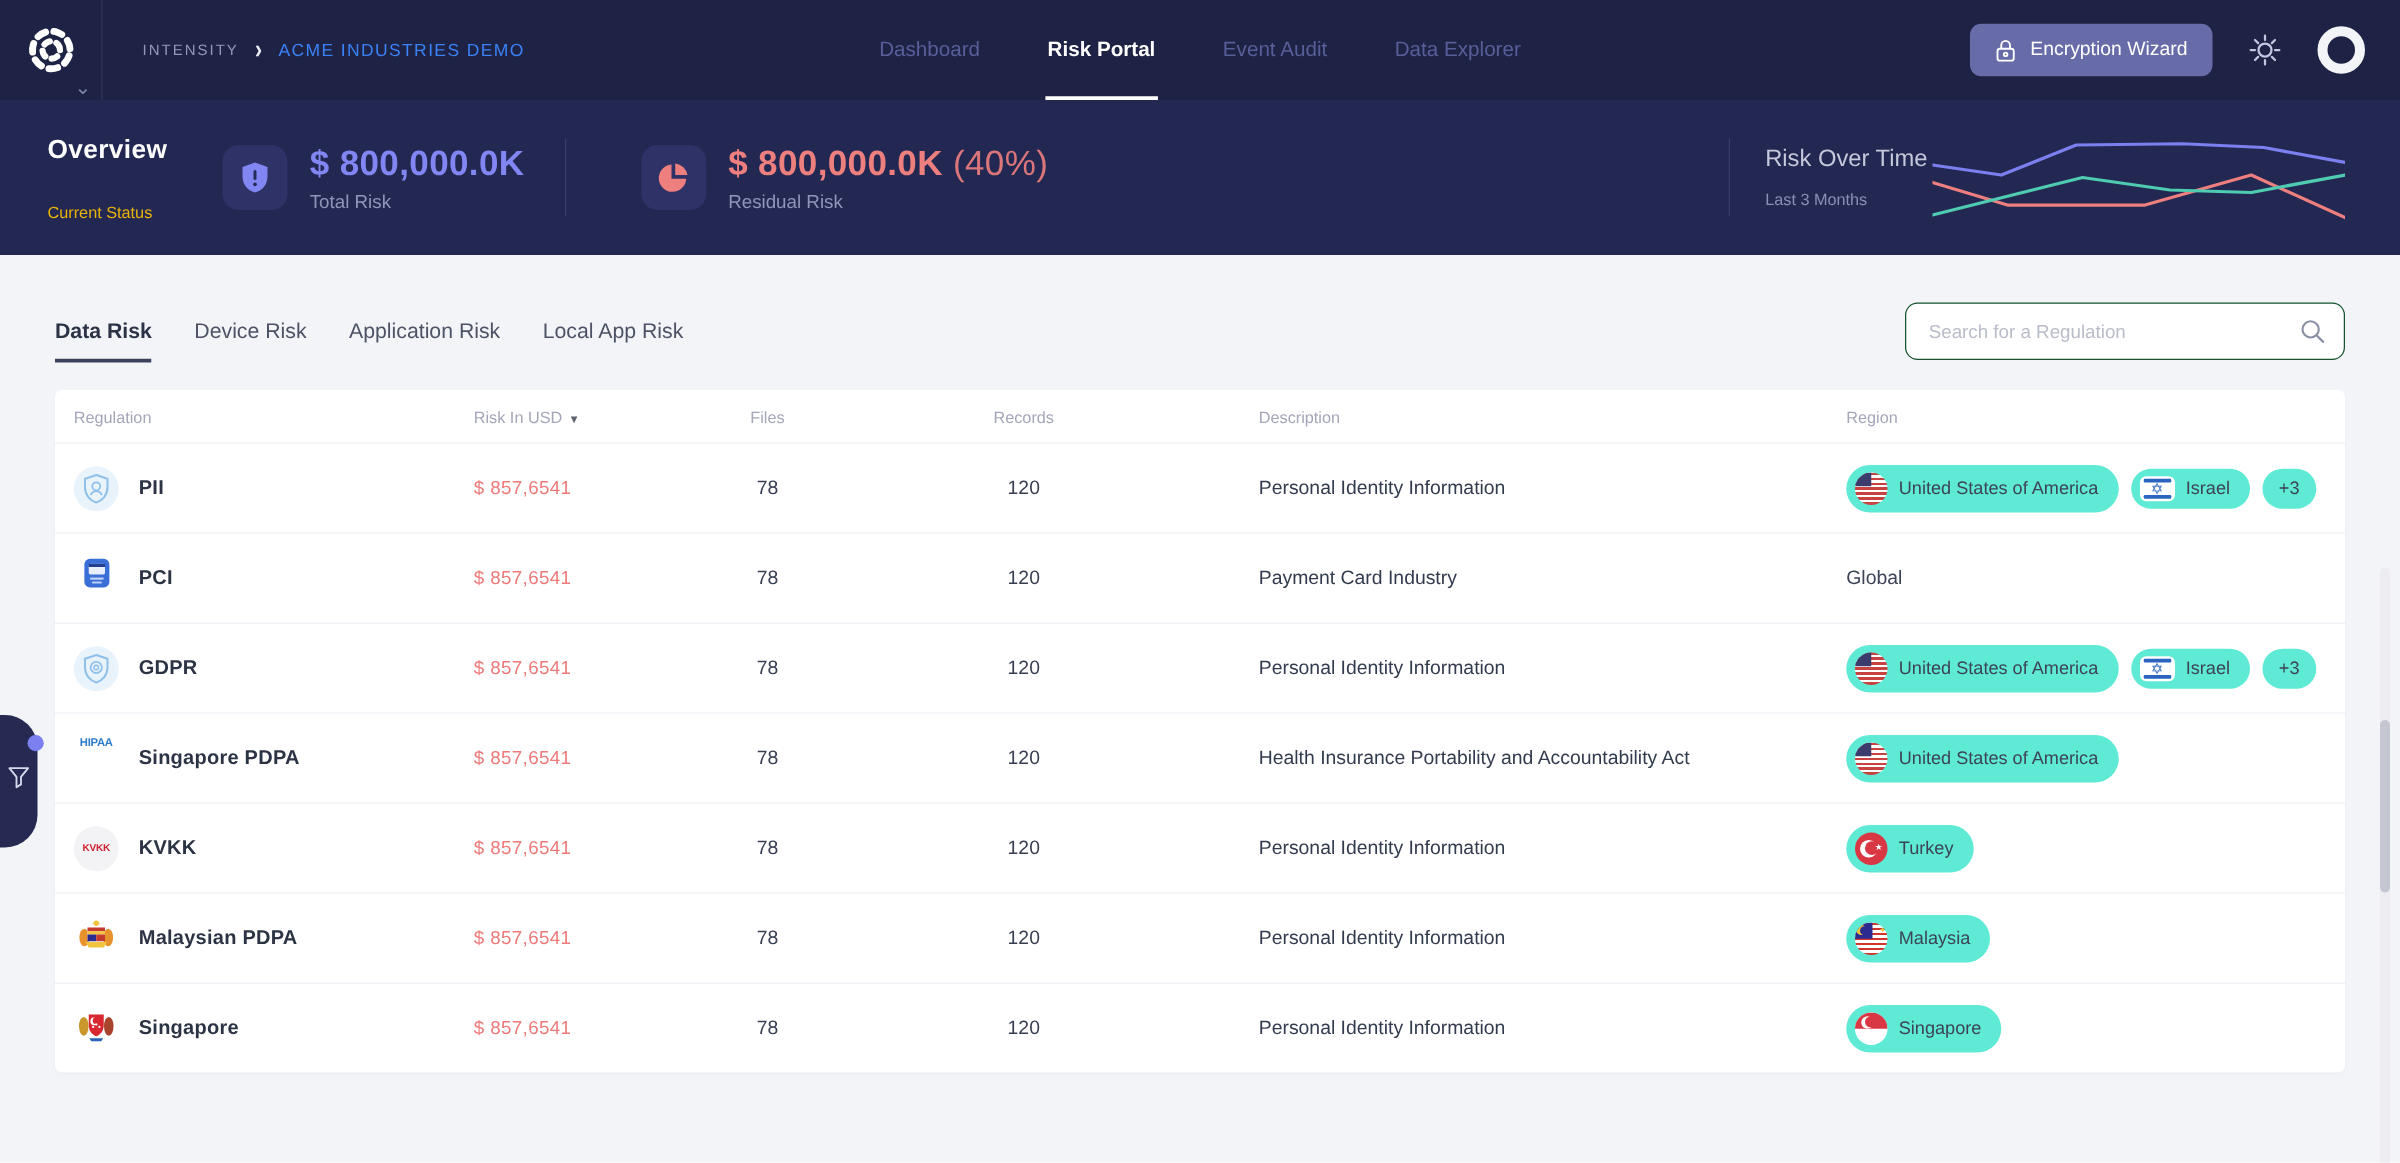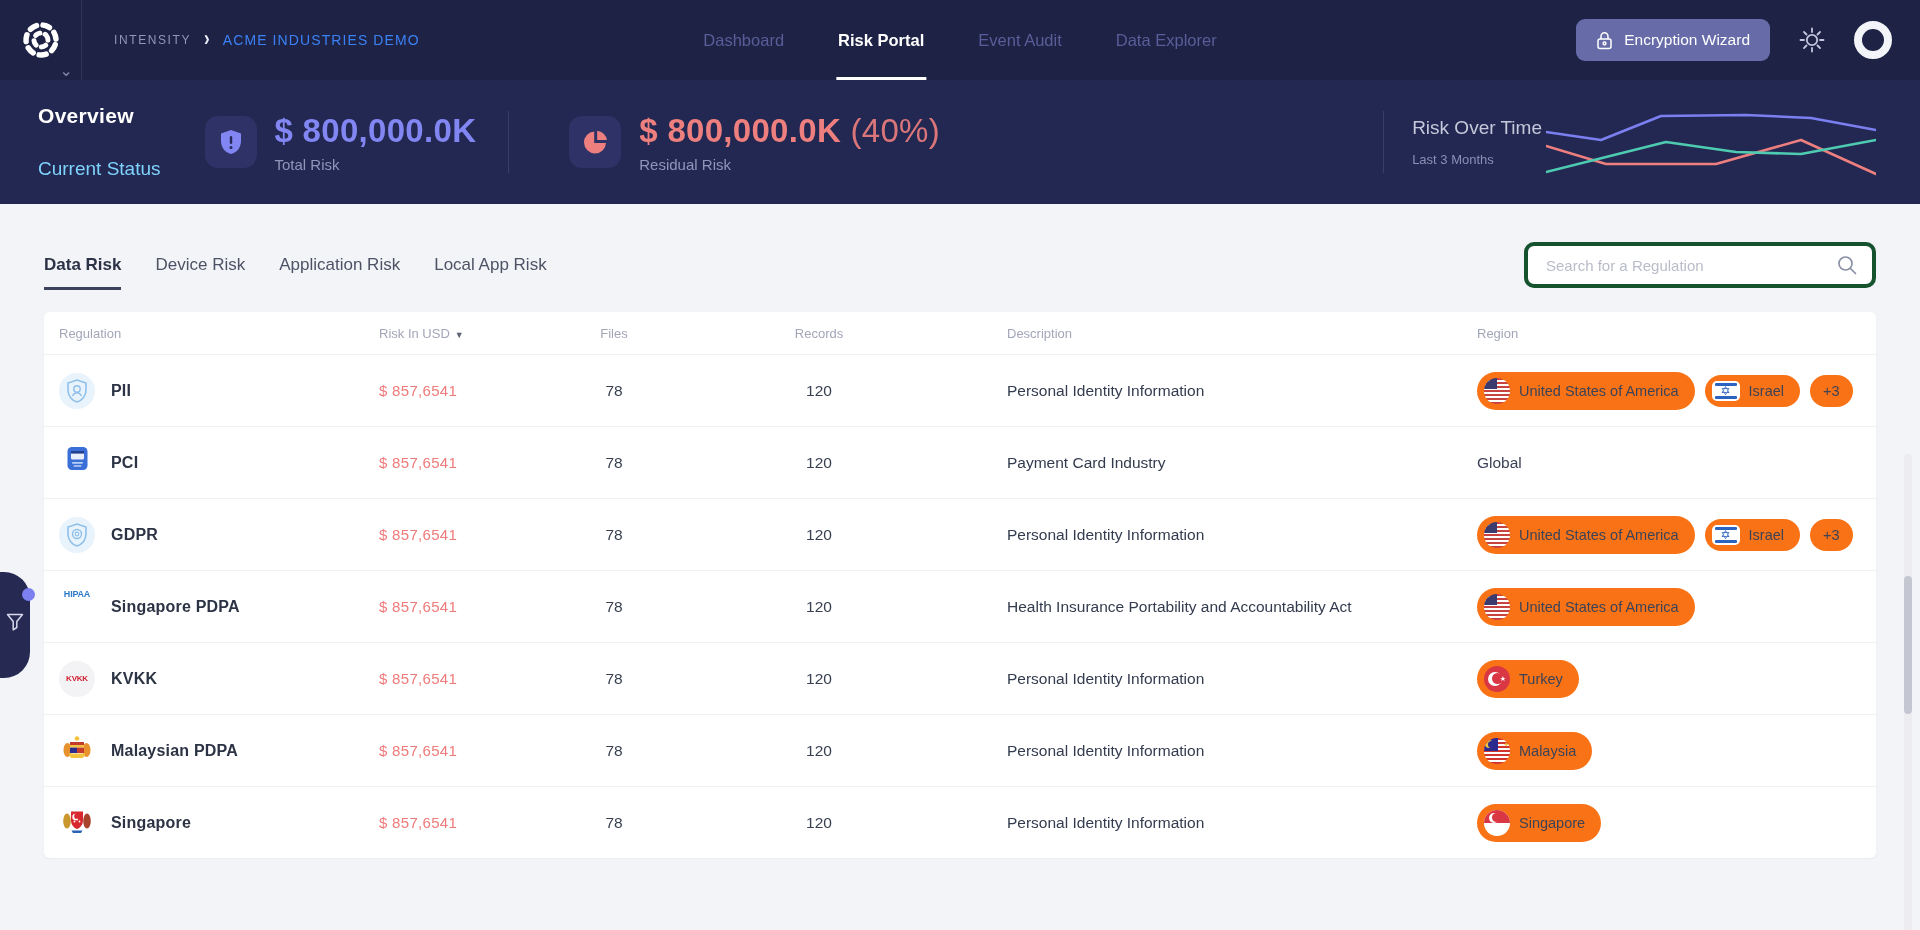--- a/index.html
+++ b/index.html
@@ -18,42 +18,42 @@
   .nav-item{display:flex;align-items:center;height:100%;color:#585e99;font-size:16.5px;position:relative;cursor:pointer}
   .nav-item.active{color:#fff;font-weight:700}
   .nav-item.active::after{content:'';position:absolute;left:-2px;right:-2px;bottom:0;height:3px;background:#fff}
   .top-actions{margin-left:auto;display:flex;align-items:center;gap:27px;padding-right:28px}
   .btn-encrypt{display:flex;align-items:center;gap:11px;background:#676ca9;color:#fff;border:none;border-radius:9px;height:42px;padding:0 20px;font-size:15.5px;font-family:inherit;cursor:pointer}
   .avatar{width:38px;height:38px;border-radius:50%;border:8px solid #f3f4f8;background:transparent;cursor:pointer}
 
   
   .statsband{height:124px;background:#232852;display:flex;align-items:center;padding:0 44px 0 38px;position:relative}
   .ov-title{color:#fff;font-size:21px;font-weight:700;letter-spacing:.3px}
-  .ov-sub{color:#7dd3fc;font-size:19px;margin-top:30px}
+  .ov-sub{color:#eab308;font-size:13px;margin-top:30px}
   .stats{display:flex;align-items:center;margin-left:44px}
   .stat{display:flex;align-items:center;gap:18px}
   .tile{width:52px;height:52px;border-radius:13px;background:#2e3266;display:flex;align-items:center;justify-content:center;flex:none}
-  .stat-val{font-size:33px;font-weight:700;letter-spacing:.3px;white-space:nowrap}
+  .stat-val{font-size:28px;font-weight:700;letter-spacing:.3px;white-space:nowrap}
   .stat-val .sfx{font-weight:400;opacity:.9}
   .stat-lbl{color:#9096ba;font-size:15px;margin-top:6px}
   .vdiv{width:1px;height:62px;background:#383d6b;margin:0 32px}
   .vdiv.right{margin-left:auto;margin-right:28px}
   .rot{margin-right:4px}
   .rot-title{color:#c5c8da;font-size:19px}
   .rot-sub{color:#8a8fb4;font-size:13px;margin-top:13px}
   .spark{flex:none}
 
   
   .content{position:relative;height:726px}
   .tabs-row{display:flex;align-items:center;padding:0 44px;margin-top:38px;height:46px}
   .tabs{display:flex;gap:34px;align-items:center}
   .tab{font-size:17px;color:#4d5365;position:relative;cursor:pointer;white-space:nowrap}
   .tab.active{color:#2d3347;font-weight:700}
   .tab.active::after{content:'';position:absolute;left:0;right:0;bottom:-15px;height:3px;background:#3d425c}
-  .searchbox{margin-left:auto;width:352px;height:46px;background:#fff;border:4px solid #14532d;border-radius:10px;display:flex;align-items:center;padding:0 14px 0 18px}
+  .searchbox{margin-left:auto;width:352px;height:46px;background:#fff;border:1px solid #14532d;border-radius:10px;display:flex;align-items:center;padding:0 14px 0 18px}
   .searchbox input{flex:1;border:none;outline:none;font-size:15px;color:#3a4050;font-family:inherit;background:transparent}
   .searchbox input::placeholder{color:#b9bcc9}
 
   .card{margin:24px 44px 0;background:#fff;border-radius:6px;box-shadow:0 1px 2px rgba(40,45,80,.04)}
   .trow,.thead{display:grid;grid-template-columns:320px 185px 130px 280px 470px 1fr;align-items:center}
   .thead{height:42px}
   .th{font-size:13px;color:#a3a6b8}
   .th .sort{font-size:9px;color:#5e6372;margin-left:5px}
   .trow{height:72px;border-top:1px solid #eef0f5;cursor:pointer}
   .c-reg{display:flex;align-items:center;gap:16px;padding-left:15px}
@@ -63,21 +63,21 @@
   .reg-icon{width:36px;height:36px;display:flex;align-items:flex-start;justify-content:center;flex:none}
   .ric-circle{width:36px;height:36px;border-radius:50%;display:flex;align-items:center;justify-content:center}
   .bg-blue{background:#e9f3fc}.bg-grey{background:#f3f3f6}
   .hipaa{color:#2e7cc9;font-weight:700;font-size:9px;letter-spacing:-.2px}
   .kvkk{color:#cf1f2e;font-weight:700;font-size:8px;letter-spacing:-.2px}
   .reg-name{font-size:16px;font-weight:700;color:#2c3344;letter-spacing:.2px}
   .risk-val{color:#ee7a7a;font-size:15px;letter-spacing:.3px}
   .num{font-size:15.5px;color:#383f52}
   .desc{font-size:15.5px;color:#333b4e}
   .chips{display:flex;align-items:center;gap:10px;flex-wrap:nowrap}
-  .chip{display:flex;align-items:center;gap:9px;background:#f97316;border-radius:19px;padding:6px 16px 6px 7px;font-size:14.5px;color:#3c4357;white-space:nowrap}
+  .chip{display:flex;align-items:center;gap:9px;background:#5eead4;border-radius:19px;padding:6px 16px 6px 7px;font-size:14.5px;color:#3c4357;white-space:nowrap}
   .chip-more{padding:8px 13px;cursor:pointer}
   .region-global{font-size:15.5px;color:#3c4357}
 
   
   .flag{width:26px;height:26px;border-radius:50%;overflow:hidden;position:relative;flex:none;display:block}
   .f-us{background:repeating-linear-gradient(#c8433f 0 2px,#fff 2px 4px)}
   .f-us .canton{position:absolute;left:0;top:0;width:13px;height:11px;background:#3c3b6e}
   .f-il{width:28px;height:20px;border-radius:5px;background:#fff;overflow:visible}
   .f-il::before,.f-il::after{content:'';position:absolute;left:3px;right:3px;height:3px;background:#2b63c0;border-radius:1px}
   .f-il::before{top:2px}.f-il::after{bottom:2px}

